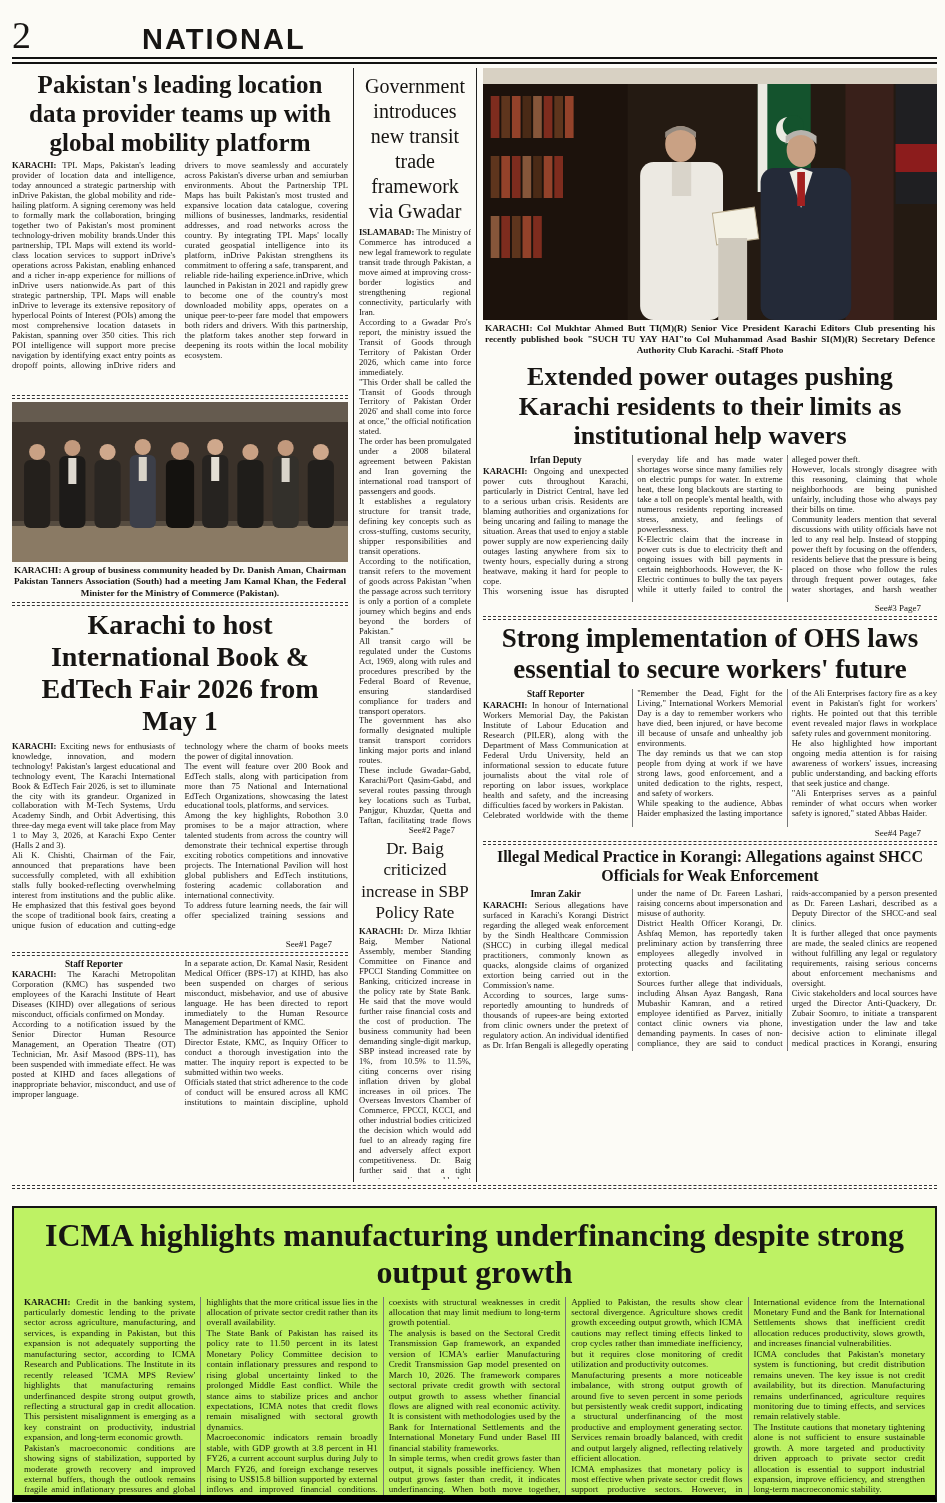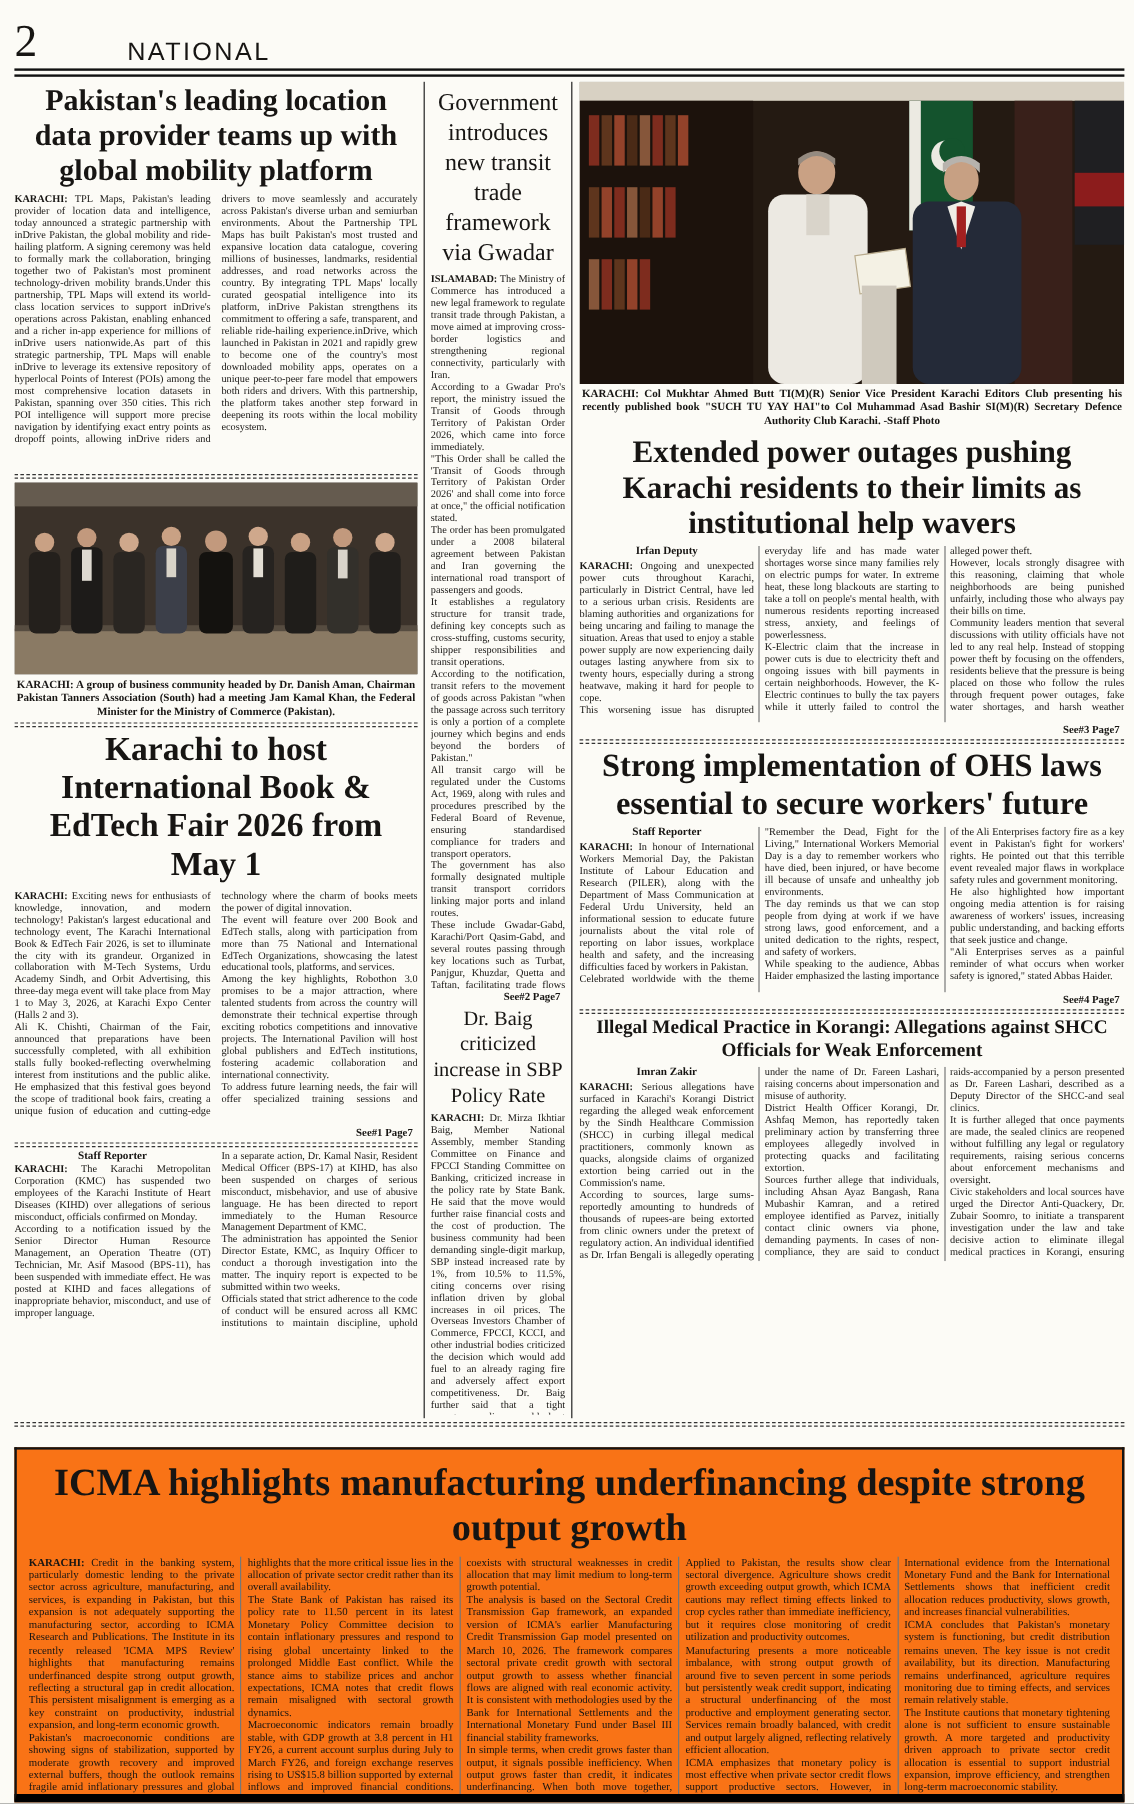--- a/index.html
+++ b/index.html
@@ -4,21 +4,21 @@
 <style>
   html,body{margin:0;padding:0;background:#888;}
   .page{
     width:945px;height:1503px;margin:0 auto;background:#fcfbf6;color:#171513;
     font-family:"Liberation Serif",serif;box-sizing:border-box;
     padding:6px 8px 0 12px;overflow:hidden;position:relative;
   }
   
   .hdr{display:flex;align-items:flex-end;height:48px;}
   .pgnum{font-size:38px;line-height:1;width:70px;font-weight:400;}
-  .secname{font-family:"Liberation Sans",sans-serif;font-size:21px;letter-spacing:2px;line-height:1;margin-left:24px;font-weight:400;}
+  .secname{font-family:"Liberation Sans",sans-serif;font-size:29px;letter-spacing:2px;line-height:1;margin-left:60px;font-weight:700;}
   .mast{margin-left:auto;text-align:center;}
   .mast .title{color:#b5121b;font-size:22px;font-weight:bold;white-space:nowrap;line-height:1.1;}
   .mast .date{font-size:10px;font-weight:bold;margin-top:1px;}
   .rule2{border-top:2.5px solid #111;border-bottom:2.5px solid #111;height:3px;margin:3px 0 4px 0;}
   
   .topgrid{display:flex;height:1114px;overflow:hidden;}
   .col-left{width:336px;flex:none;padding-right:5px;overflow:hidden;}
   .col-mid{width:112px;flex:none;border-left:1px solid #222;border-right:1px solid #222;padding:0 5px;overflow:hidden;}
   .col-right{flex:1;padding-left:6px;overflow:hidden;}
   
@@ -30,39 +30,39 @@
   .hl-ohs{font-size:27px;}
   .hl-bookfair{font-size:28px;}
   .hl-kmc{font-size:27px;}
   .hl-med{font-size:16px;}
   .hl-icma{font-size:32px;margin:9px 0 6px 0;}
   .body{font-size:8.6px;line-height:1.16;overflow:hidden;}
   .txt{margin:0;text-align:justify;}
   .flow{white-space:pre-line;}
   .dl{font-weight:bold;}
   .byline{text-align:center;font-weight:bold;font-size:9.3px;margin-bottom:1px;}
-  .see{text-align:right;font-weight:bold;font-size:9px;margin:1px 4px 2px 0;}
+  .see{text-align:right;font-weight:normal;font-size:9px;margin:1px 16px 2px 0;}
   .cols2{column-count:2;column-gap:9px;}
   .cols3{column-count:3;column-gap:9px;column-rule:1px solid #777;}
   .cols5{column-count:5;column-gap:11px;column-rule:1px solid #777;}
   .h-tpl{height:231px;}
   .h-transit{height:596px;}
   .h-baig{height:252px;}
   .h-power{height:147px;}
   .h-ohs{height:138px;}
   .h-med{height:162px;}
   .h-bookfair{height:196px;}
   .h-kmc{height:150px;}
   .h-icma{height:210px;font-size:9px;}
   .sep{border-top:1px dashed #333;border-bottom:1px dashed #333;height:2px;margin:3px 0;}
   figure{margin:0;}
   .caption{font-weight:bold;font-size:9.2px;line-height:1.22;text-align:justify;text-align-last:center;margin:3px 2px;}
   .photo svg{display:block;width:100%;}
   
-  .icma-box{margin-top:17px;background:#f97316;border:2px solid #141414;border-bottom:7px solid #000;padding:0 10px 4px 10px;height:296px;box-sizing:border-box;overflow:hidden;}
+  .icma-box{margin-top:17px;background:#bef264;border:2px solid #141414;border-bottom:7px solid #000;padding:0 10px 4px 10px;height:296px;box-sizing:border-box;overflow:hidden;}
 </style>
 </head>
 <body>
 
 <div class="page">
 
   <div class="hdr">
     <div class="pgnum">2</div>
     <div class="secname">NATIONAL</div>
   </div>

